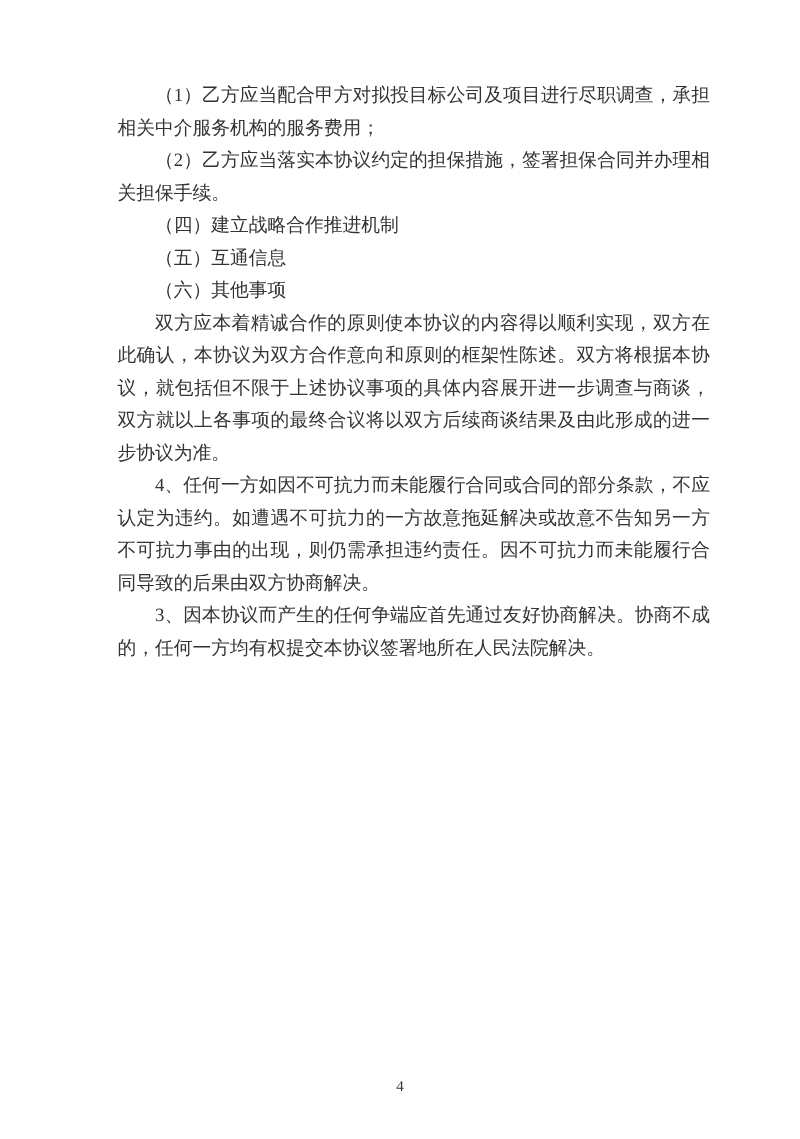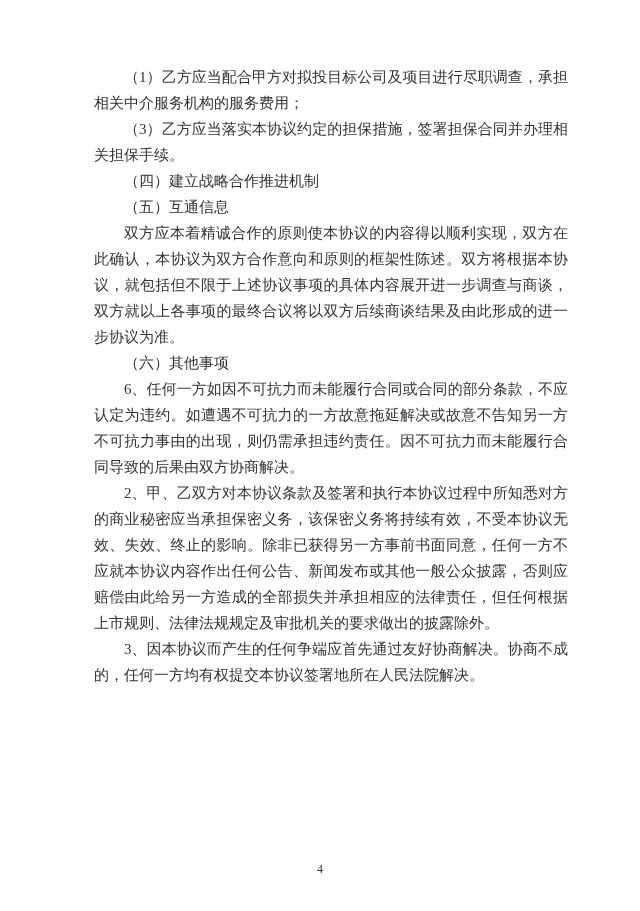--- a/index.html
+++ b/index.html
@@ -42,23 +42,22 @@
     font-size: 12px;
     color: #333333;
   }
 </style>
 </head>
 <body>
 
 <div class="page">
   <div class="content">
     <p>（1）乙方应当配合甲方对拟投目标公司及项目进行尽职调查，承担相关中介服务机构的服务费用；</p>
-    <p>（3）乙方应当落实本协议约定的担保措施，签署担保合同并办理相关担保手续。</p>
+    <p>（2）乙方应当落实本协议约定的担保措施，签署担保合同并办理相关担保手续。</p>
     <p>（四）建立战略合作推进机制</p>
     <p>（五）互通信息</p>
+    <p>（六）其他事项</p>
     <p>双方应本着精诚合作的原则使本协议的内容得以顺利实现，双方在此确认，本协议为双方合作意向和原则的框架性陈述。双方将根据本协议，就包括但不限于上述协议事项的具体内容展开进一步调查与商谈，双方就以上各事项的最终合议将以双方后续商谈结果及由此形成的进一步协议为准。</p>
-    <p>（六）其他事项</p>
-    <p>6、任何一方如因不可抗力而未能履行合同或合同的部分条款，不应认定为违约。如遭遇不可抗力的一方故意拖延解决或故意不告知另一方不可抗力事由的出现，则仍需承担违约责任。因不可抗力而未能履行合同导致的后果由双方协商解决。</p>
-    <p>2、甲、乙双方对本协议条款及签署和执行本协议过程中所知悉对方的商业秘密应当承担保密义务，该保密义务将持续有效，不受本协议无效、失效、终止的影响。除非已获得另一方事前书面同意，任何一方不应就本协议内容作出任何公告、新闻发布或其他一般公众披露，否则应赔偿由此给另一方造成的全部损失并承担相应的法律责任，但任何根据上市规则、法律法规规定及审批机关的要求做出的披露除外。</p>
+    <p>4、任何一方如因不可抗力而未能履行合同或合同的部分条款，不应认定为违约。如遭遇不可抗力的一方故意拖延解决或故意不告知另一方不可抗力事由的出现，则仍需承担违约责任。因不可抗力而未能履行合同导致的后果由双方协商解决。</p>
     <p>3、因本协议而产生的任何争端应首先通过友好协商解决。协商不成的，任何一方均有权提交本协议签署地所在人民法院解决。</p>
   </div>
   <div class="page-number">4</div>
 </div>
 
 </body></html>

